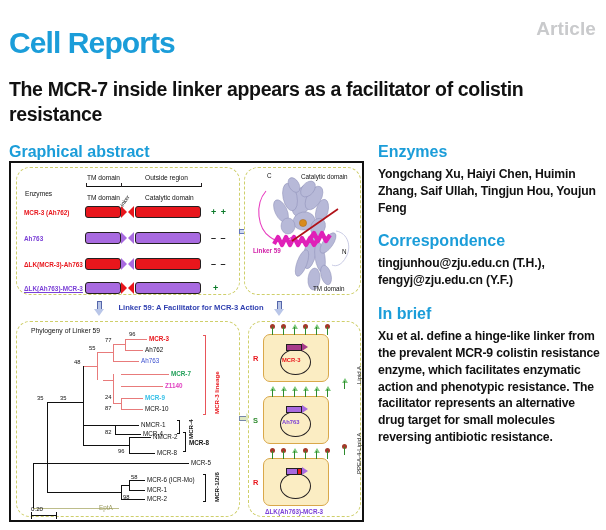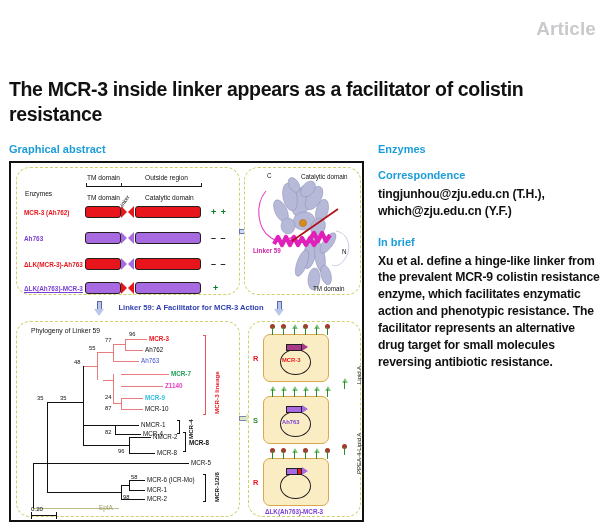--- a/index.html
+++ b/index.html
@@ -25,21 +25,21 @@
     letter-spacing:-0.9px;line-height:1;
   }
   .title{
     position:absolute;left:9px;top:77px;width:580px;
     font-size:19.5px;font-weight:bold;color:#111;
     line-height:1.28;letter-spacing:-0.35px;
   }
 
   
   .sec-head{
-    font-size:11px;font-weight:bold;color:#1b9dd9;
+    font-size:16px;font-weight:bold;color:#1b9dd9;
   }
   .ga-head{position:absolute;left:9px;top:143px;}
 
   
   .rcol{position:absolute;left:378px;top:143px;width:224px;}
   .rcol .sec-head{display:block;margin-bottom:5px;}
   .rcol p{
     margin:0 0 16px 0;font-size:12.2px;line-height:1.38;
     color:#111;font-weight:bold;letter-spacing:-0.15px;
   }
@@ -127,21 +127,22 @@
   .lipid.mod .tipg{border:none;width:5px;height:5px;border-radius:50%;background:#a33a2a;left:0.8px;}
   .sidelbl{position:absolute;font-size:6px;white-space:nowrap;transform:rotate(-90deg);transform-origin:left top;}
   .dlbl{position:absolute;font-size:6.3px;font-weight:bold;white-space:nowrap;}
 </style>
 </head>
 <body>
 
 <div class="page">
 
   <div class="article-tag">Article</div>
-  <div class="title">The MCR-3 inside linker appears as a facilitator of colistin resistance</div>
+  <div class="journal">Cell Reports</div>
+  <div class="title">The MCR-7 inside linker appears as a facilitator of colistin resistance</div>
 
   <div class="sec-head ga-head">Graphical abstract</div>
 
   <div class="ga">
 
     <div class="dbox panelA">
       <div class="pa-lbl" style="left:8px;top:22px;">Enzymes</div>
 
       <div class="pa-lbl" style="left:70px;top:6px;">TM domain</div>
       <div class="pa-lbl" style="left:128px;top:6px;">Outside region</div>
@@ -469,24 +470,25 @@
           <div class="stalk"></div>
         </div>
       <div class="sidelbl" style="left:107px;top:152px;color:#111;">PPEA-4-Lipid A</div>
     </div>
 
   </div>
 
   <div class="rcol">
     <div class="blk">
       <span class="sec-head">Enzymes</span>
+      <p>Yongchang Xu, Haiyi Chen, Huimin Zhang, Saif Ullah, Tingjun Hou, Youjun Feng</p>
     </div>
     <div class="blk">
       <span class="sec-head">Correspondence</span>
-      <p>tingjunhou@zju.edu.cn (T.H.), which@zju.edu.cn (Y.F.)</p>
+      <p>tingjunhou@zju.edu.cn (T.H.), fengyj@zju.edu.cn (Y.F.)</p>
     </div>
     <div class="blk">
       <span class="sec-head">In brief</span>
       <p>Xu et al. define a hinge-like linker from the prevalent MCR-9 colistin resistance enzyme, which facilitates enzymatic action and phenotypic resistance. The facilitator represents an alternative drug target for small molecules reversing antibiotic resistance.</p>
     </div>
   </div>
 
 </div>
 
 </body></html>

